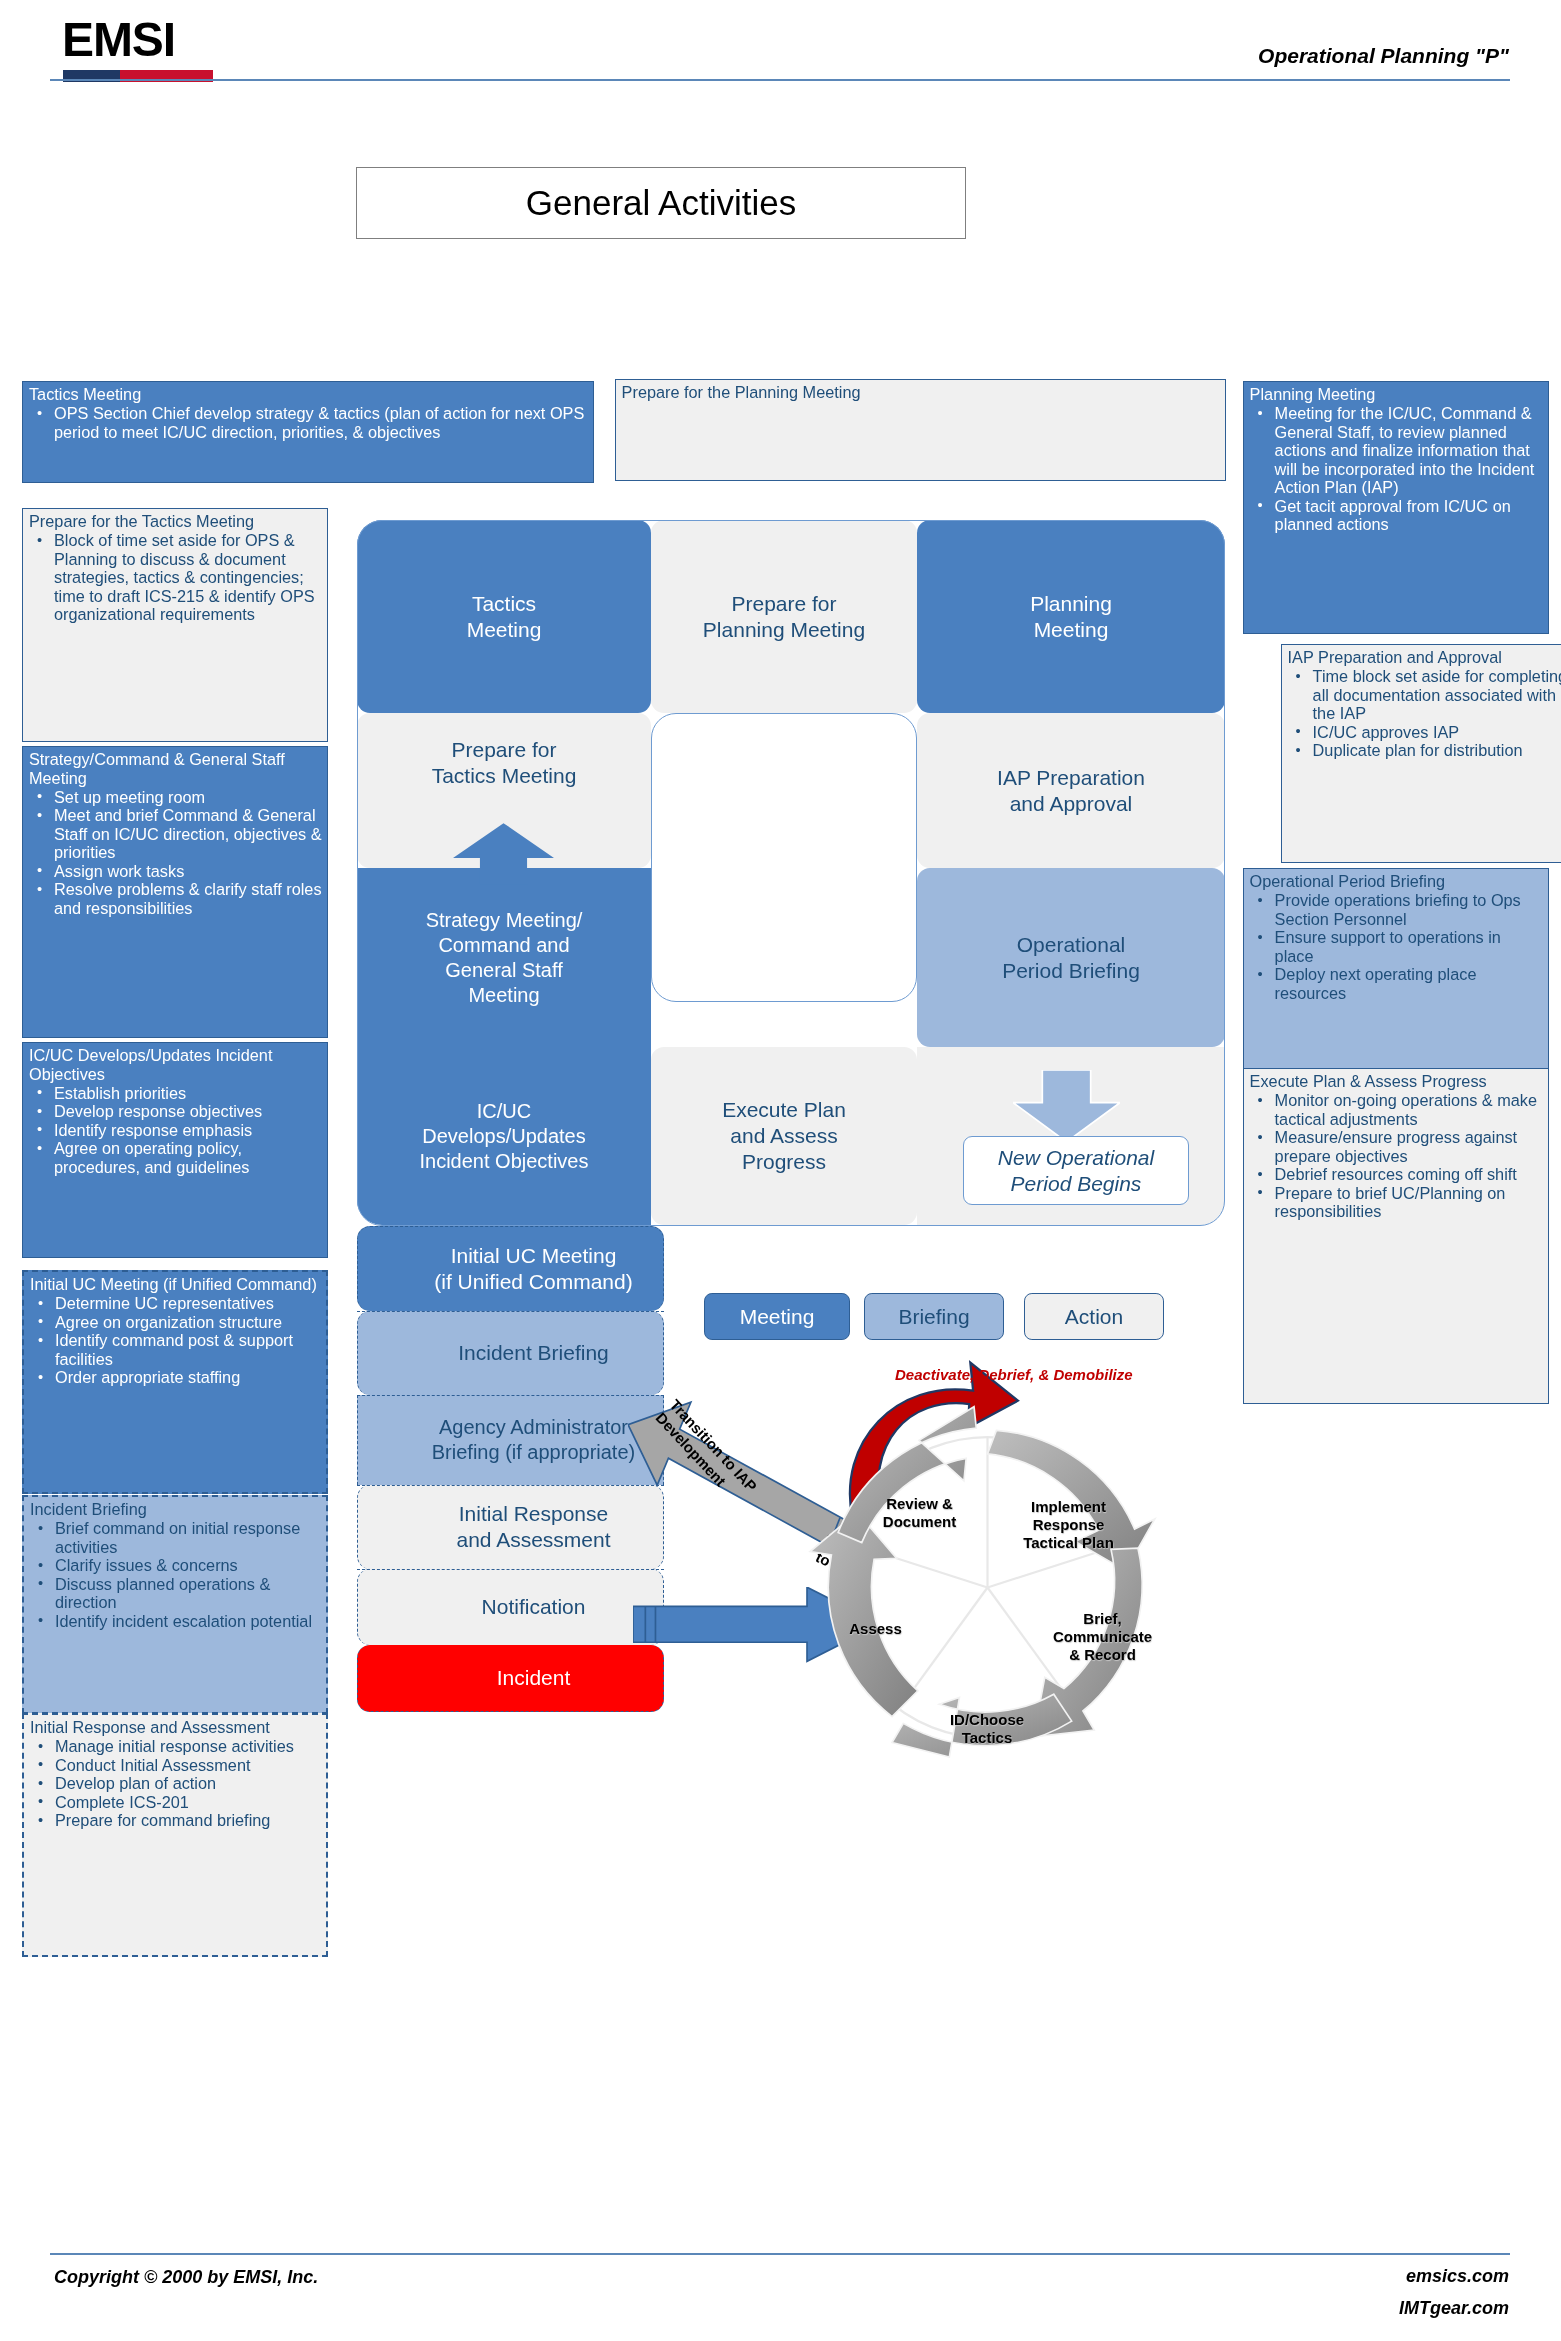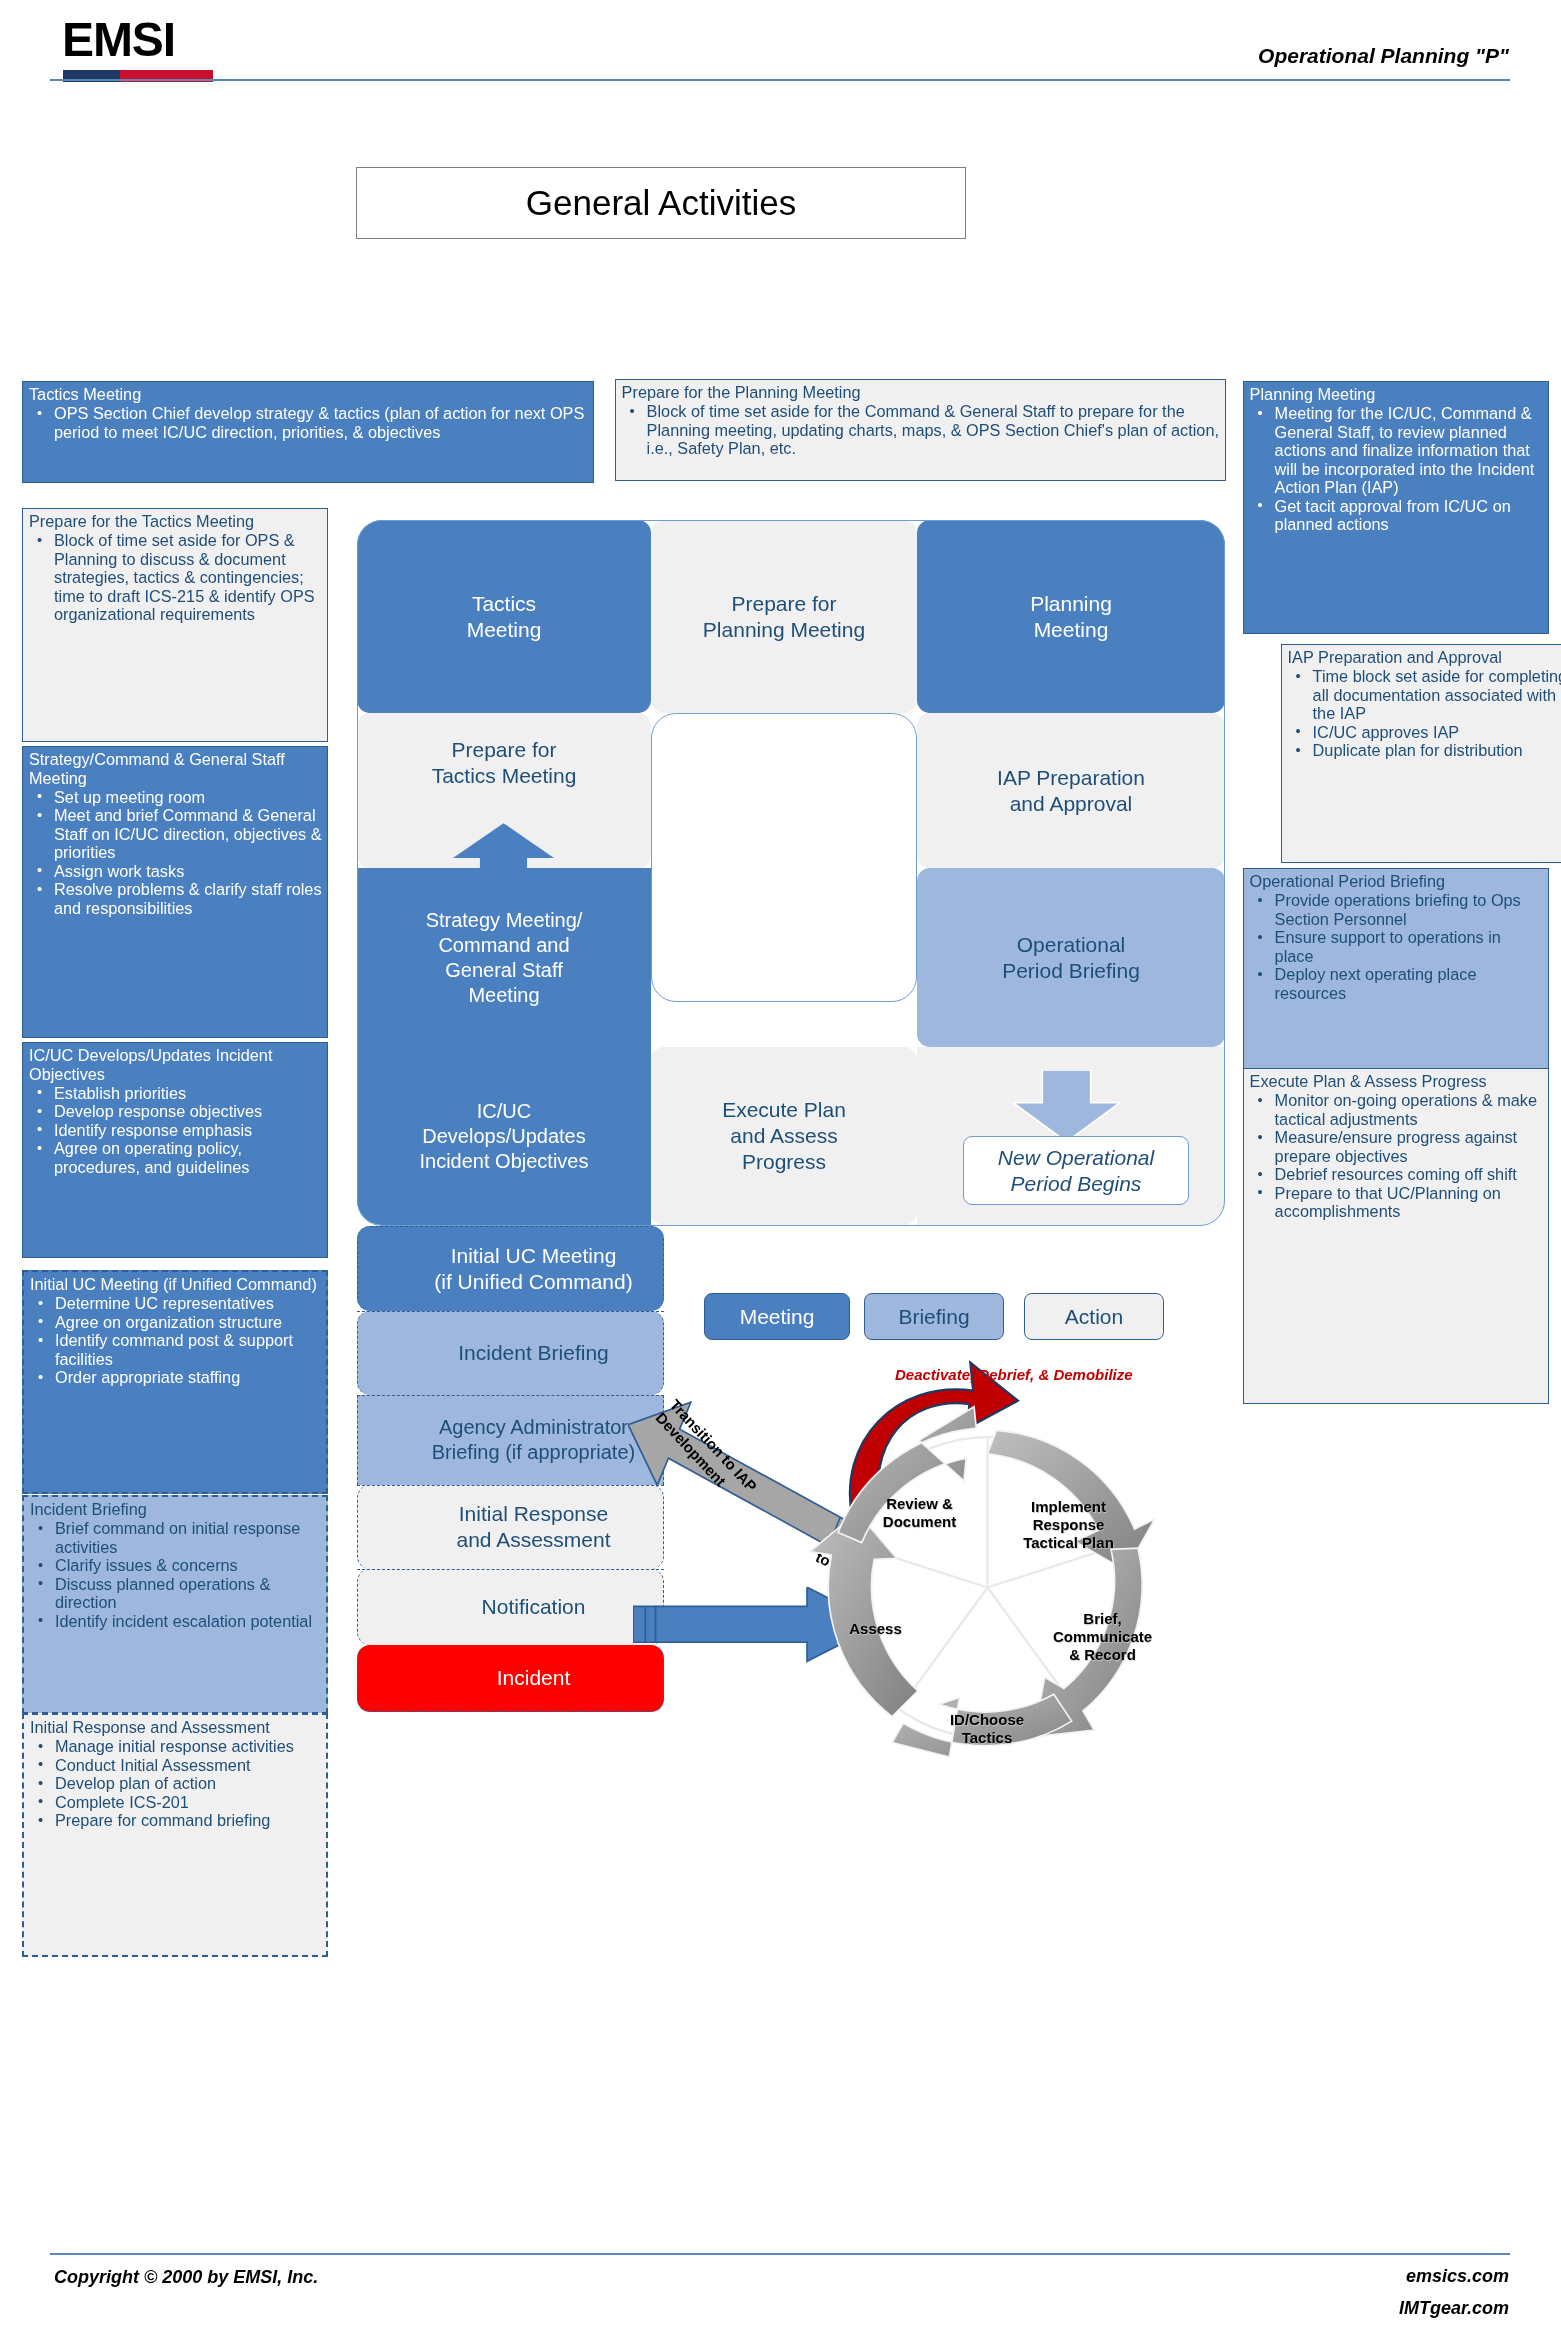--- a/index.html
+++ b/index.html
@@ -179,23 +179,20 @@
         <li>Manage initial response activities</li>
         <li>Conduct Initial Assessment</li>
         <li>Develop plan of action</li>
         <li>Complete ICS-201</li>
         <li>Prepare for command briefing</li>
       </ul>
     </div>
 
   <div class="callout light" id="cc0" style="left:615px; top:379px; width:611px; height:102px;">
       <div class="ctitle">Prepare for the Planning Meeting</div>
-      <ul>
-        <li>Block of time set aside for the Command &amp; General Staff to prepare for the Planning meeting, updating charts, maps, &amp; OPS Section Chief's plan of action, i.e., Safety Plan, etc.</li>
-      </ul>
     </div>
 
   <div class="callout dark" id="rc0" style="left:1243px; top:381px;  width:306px; height:253px;">
       <div class="ctitle">Planning Meeting</div>
       <ul>
         <li>Meeting for the IC/UC, Command &amp; General Staff, to review planned actions and finalize information that will be incorporated into the Incident Action Plan (IAP)</li>
         <li>Get tacit approval from IC/UC on planned actions</li>
       </ul>
     </div>
   <div class="callout light" id="rc1" style="left:1281px; top:644px; width:306px; height:219px;">
@@ -213,21 +210,21 @@
         <li>Ensure support to operations in place</li>
         <li>Deploy next operating place resources</li>
       </ul>
     </div>
   <div class="callout light" id="rc3" style="left:1243px; top:1068px; width:306px; height:336px;">
       <div class="ctitle">Execute Plan &amp; Assess Progress</div>
       <ul>
         <li>Monitor on-going operations &amp; make tactical adjustments</li>
         <li>Measure/ensure progress against prepare objectives</li>
         <li>Debrief resources coming off shift</li>
-        <li>Prepare to that UC/Planning on accomplishments</li>
+        <li>Prepare to brief UC/Planning on responsibilities</li>
       </ul>
     </div>
 
   <div id="pdiag">
 
     <div class="cell c-dark t38" style="left:0;    top:0;   width:294px; height:193px; border-top-left-radius:25px;">
       <span>
           <div>Tactics</div>
           <div>Meeting</div>
         </span>

